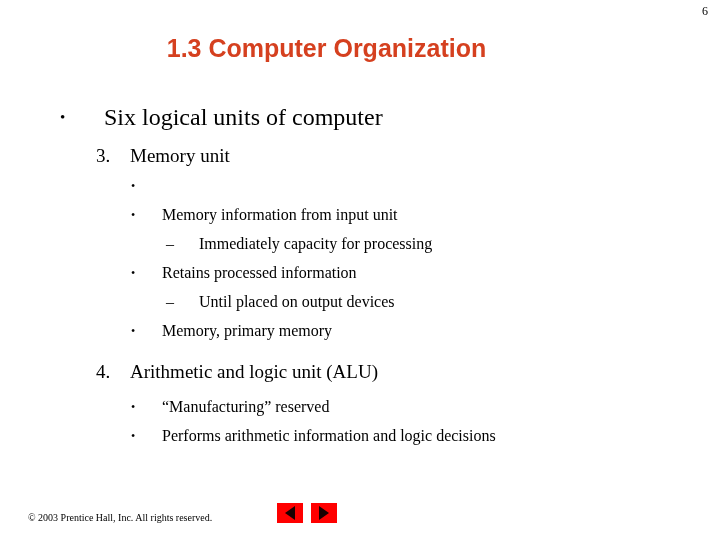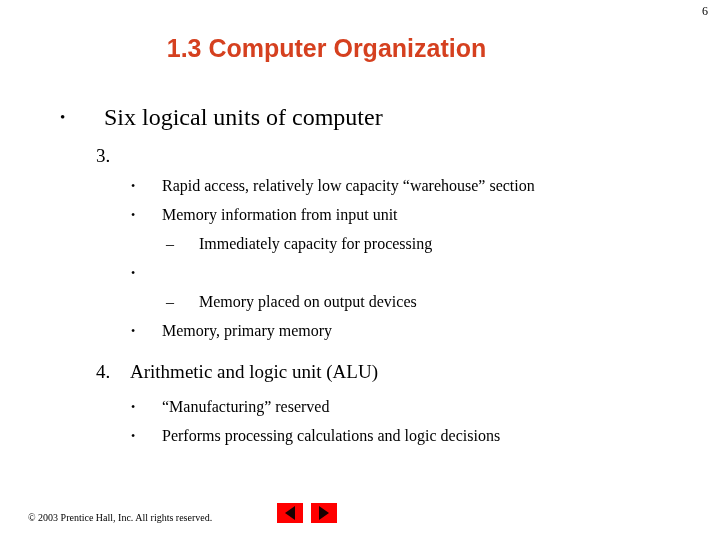--- a/index.html
+++ b/index.html
@@ -206,64 +206,65 @@
 
   <div class="content">
 
     <div class="line lvl1">
       <span class="marker">•</span>
       <span class="txt">Six logical units of computer</span>
     </div>
 
     <div class="line lvl2 gap-before-mem3">
       <span class="marker">3.</span>
-    </div>
-
-    <div class="line lvl3">
-      <span class="marker">•</span>
-      <span class="txt">Rapid access, relatively low capacity “warehouse” section</span>
+      <span class="txt">Memory unit</span>
+    </div>
+
+    <div class="line lvl3">
+      <span class="marker">•</span>
     </div>
 
     <div class="line lvl3">
       <span class="marker">•</span>
       <span class="txt">Memory information from input unit</span>
     </div>
 
     <div class="line lvl4">
       <span class="marker">–</span>
       <span class="txt">Immediately capacity for processing</span>
     </div>
 
     <div class="line lvl3">
       <span class="marker">•</span>
+      <span class="txt">Retains processed information</span>
     </div>
 
     <div class="line lvl4">
       <span class="marker">–</span>
-      <span class="txt">Memory placed on output devices</span>
+      <span class="txt">Until placed on output devices</span>
     </div>
 
     <div class="line lvl3">
       <span class="marker">•</span>
       <span class="txt">Memory, primary memory</span>
     </div>
 
     <div class="line lvl2 gap-before-alu">
       <span class="marker">4.</span>
       <span class="txt">Arithmetic and logic unit (ALU)</span>
     </div>
 
     <div class="line lvl3 gap-alu-sub">
       <span class="marker">•</span>
       <span class="txt">“Manufacturing” reserved</span>
     </div>
 
     <div class="line lvl3">
       <span class="marker">•</span>
-      <span class="txt">Performs processing calculations and logic decisions</span>
+      <span class="txt">Performs arithmetic information and logic decisions</span>
     </div>
 
   </div>
 
   <div class="footer">
     <div class="copyright">© 2003 Prentice Hall, Inc.  All rights reserved.</div>
 
     <div class="nav-buttons">
       <button class="nav-btn">
         <span class="tri tri-left"></span>

